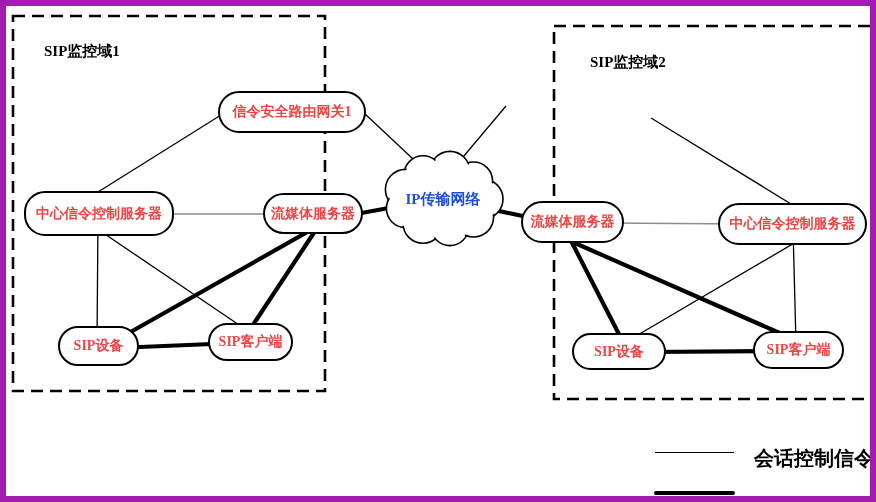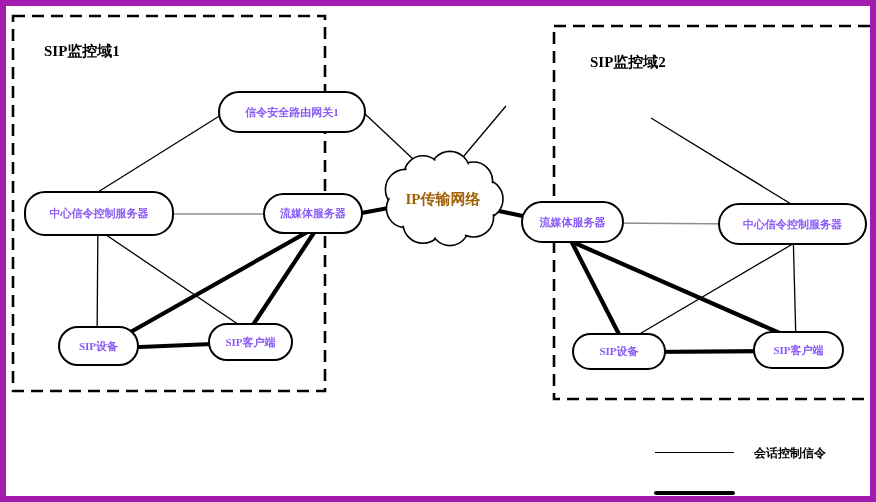--- a/index.html
+++ b/index.html
@@ -14,45 +14,45 @@
     font-weight:bold;
   }
   .layer{position:absolute;left:0;top:0;}
   .node{
     position:absolute;
     box-sizing:border-box;
     background:#ffffff;
     border:2.5px solid #000000;
     border-radius:21px;
     display:flex;align-items:center;justify-content:center;
-    font-size:11px;color:#8b5cf6;
+    font-size:14px;color:#ef4444;
     white-space:nowrap;
     z-index:3;
   }
   .domain-label{
     position:absolute;
     font-size:15px;color:#000;
     z-index:2;white-space:nowrap;
   }
   .cloud-label{
     position:absolute;
     left:382px;top:184px;width:110px;
-    text-align:center;font-size:15px;color:#a16207;
+    text-align:center;font-size:15px;color:#1d4ed8;
     z-index:3;
   }
   .legend{position:absolute;left:0;top:0;width:876px;height:502px;z-index:2;}
   .legend-line-thin{
     position:absolute;left:649px;top:446px;width:79px;height:0;
     border-top:1.5px solid #000;
   }
   .legend-line-thick{
     position:absolute;left:648px;top:485px;width:81px;height:4.2px;
     background:#000;border-radius:2px;
   }
-  .legend-label{position:absolute;font-size:12px;color:#000;white-space:nowrap;}
+  .legend-label{position:absolute;font-size:20px;color:#000;white-space:nowrap;}
   .legend-label.signal{left:748px;top:439px;}
   .legend-label.media{left:766px;top:477px;margin-top:41px;}
 </style>
 </head>
 <body>
 
 <div class="canvas">
 
   <svg class="layer" width="876" height="502" viewBox="0 0 876 502">
 

